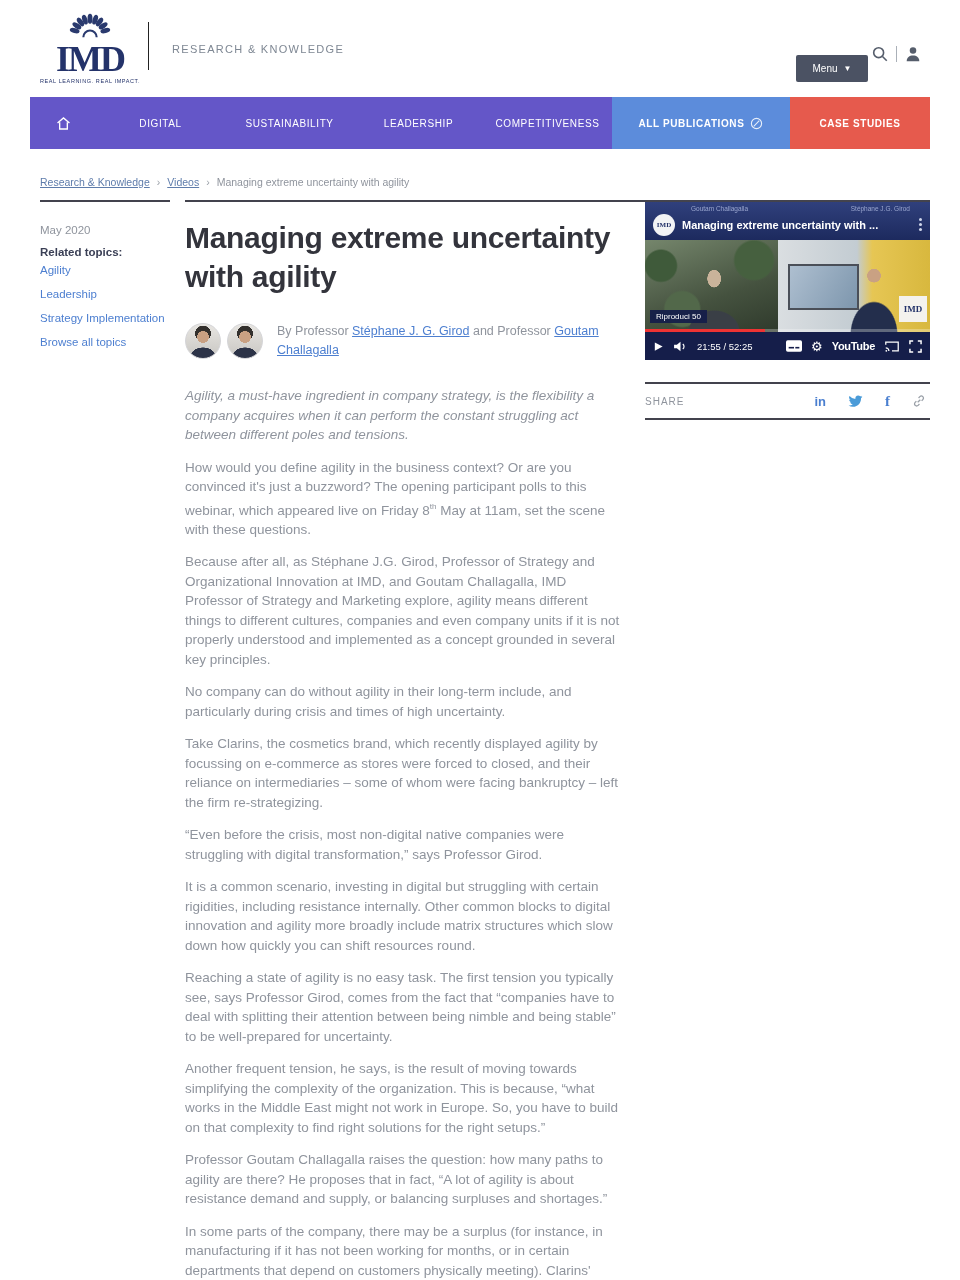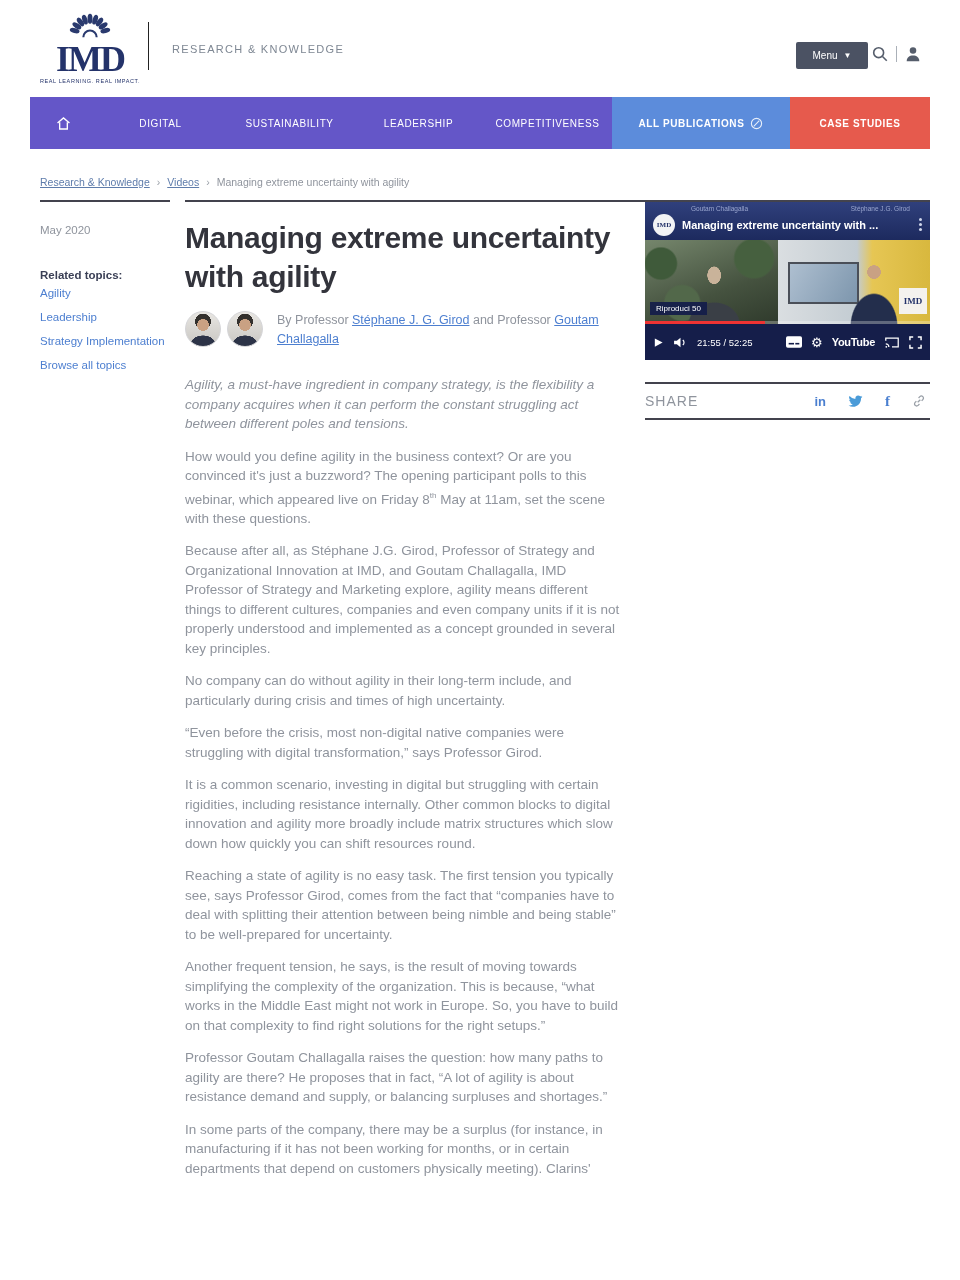--- a/index.html
+++ b/index.html
@@ -5,21 +5,21 @@
   html,body{margin:0;padding:0;background:#fff;}
   body{width:960px;height:1280px;overflow:hidden;font-family:"Liberation Sans",sans-serif;position:relative;}
 
   
   .header{height:97px;position:relative;background:#fff;}
   .logo{position:absolute;left:40px;top:8px;width:100px;text-align:center;cursor:pointer;}
   .logo-word{font-family:"Liberation Serif",serif;font-weight:bold;font-size:36px;color:#24336a;letter-spacing:-2px;line-height:34px;}
   .logo-tag{font-size:5.5px;color:#24336a;letter-spacing:.6px;margin-top:2px;white-space:nowrap;}
   .hdr-divider{position:absolute;left:148px;top:22px;width:1px;height:48px;background:#222;}
   .section-label{position:absolute;left:172px;top:43px;font-size:11px;letter-spacing:1.3px;color:#7e8793;}
-  .menu-btn{position:absolute;right:92px;top:42px;width:72px;height:27px;background:#4b5263;border-radius:2px;color:#fff;font-size:10px;display:flex;align-items:center;justify-content:center;gap:6px;cursor:pointer;}
+  .menu-btn{position:absolute;right:92px;top:55px;width:72px;height:27px;background:#4b5263;border-radius:2px;color:#fff;font-size:10px;display:flex;align-items:center;justify-content:center;gap:6px;cursor:pointer;}
   .chev{font-size:8px;line-height:1;}
   .hdr-icons{position:absolute;right:38px;top:45px;display:flex;align-items:center;gap:7px;}
   .hdr-icons svg{display:block;}
   .icon-sep{width:1px;height:16px;background:#aab0b8;}
 
   
   .navbar{margin:0 30px;height:52px;display:flex;}
   .nav-main{flex:1;background:#6456c8;display:flex;align-items:stretch;}
   .nav-home{width:66px;display:flex;align-items:center;justify-content:center;cursor:pointer;}
   .nav-item{flex:1;display:flex;align-items:center;justify-content:center;color:#fff;font-size:10px;font-weight:normal;letter-spacing:.6px;cursor:pointer;}
@@ -33,27 +33,27 @@
 
   
   .rules{margin:12px 30px 0 40px;display:flex;}
   .rule-left{width:130px;height:2px;background:#43434d;}
   .rule-gap{width:15px;}
   .rule-right{width:745px;height:2px;background:#43434d;}
 
   
   .main{display:flex;padding:0 30px 0 40px;align-items:flex-start;}
   .sidebar{width:130px;flex-shrink:0;padding-top:22px;font-size:11.5px;}
-  .side-date{color:#8f949d;margin-bottom:33px;}
+  .side-date{color:#8f949d;margin-bottom:10px;}
   .side-head{color:#3a3f55;font-weight:bold;margin-bottom:6px;}
   .side-link{color:#4d7fd0;margin-bottom:12px;cursor:pointer;}
 
   .article{width:435px;margin-left:15px;}
   .title{font-size:30px;font-weight:bold;color:#33343c;line-height:1.3;margin:16px 0 0 0;letter-spacing:-.3px;}
-  .byline-row{display:flex;margin-top:15px;align-items:flex-start;}
+  .byline-row{display:flex;margin-top:26px;align-items:center;}
   .avatar{width:36px;height:36px;border-radius:50%;flex-shrink:0;margin-right:6px;
     background:
       radial-gradient(circle 6px at 50% 38%, #c9a183 97%, transparent),
       radial-gradient(circle 8px at 50% 28%, #33302d 97%, transparent),
       radial-gradient(ellipse 13px 10px at 50% 98%, #2c3347 97%, transparent),
       linear-gradient(#e8e6e2,#c8c6c2);
     border:1px solid #d5d5d8;box-sizing:border-box;}
   .byline{font-size:12.5px;color:#8f949d;line-height:19px;margin-left:8px;max-width:345px;}
   .author-link{color:#4d7fd0;text-decoration:underline;cursor:pointer;}
   .article p{font-size:13.5px;line-height:19.5px;color:#8f949d;margin:0 0 13px 0;}
@@ -82,32 +82,32 @@
     background:linear-gradient(90deg,#dadee1 0%,#c3ccd2 52%,#e6c654 62%,#d8b83e 100%);}
   .screen{position:absolute;left:7%;top:26%;width:44%;height:46%;background:linear-gradient(120deg,#aebfd0,#7d96ad);border:2px solid #4a4f58;}
   .person-right{position:absolute;right:16%;bottom:0;width:42%;height:70%;
     background:
       radial-gradient(circle 7px at 50% 12%, #c9a183 95%, transparent),
       radial-gradient(ellipse 24px 34px at 50% 105%, #232e4c 95%, transparent);}
   .imd-badge{position:absolute;right:3px;bottom:10px;width:28px;height:26px;background:#f4f2ee;color:#24336a;font-family:"Liberation Serif",serif;font-weight:bold;font-size:9px;display:flex;align-items:center;justify-content:center;}
   .overlay-label{position:absolute;left:5px;bottom:9px;background:rgba(20,28,74,.92);color:#fff;font-size:8px;padding:2px 6px;cursor:pointer;}
   .progress{position:absolute;left:0;bottom:0;width:100%;height:3px;background:rgba(255,255,255,.28);}
   .progress-fill{width:42%;height:100%;background:#e33; }
-  .player-controls{height:36px;background:#151e4a;flex-shrink:0;display:flex;align-items:center;padding:0 8px;gap:9px;justify-content:flex-end;}
+  .player-controls{height:28px;background:#151e4a;flex-shrink:0;display:flex;align-items:center;padding:0 8px;gap:9px;justify-content:flex-end;}
   .player-controls svg{display:block;}
   .yt-time{color:#fff;font-size:9.5px;white-space:nowrap;}
   .ctl-spacer{flex:1;}
   .yt-logo{color:#fff;font-weight:bold;font-size:11px;letter-spacing:-.3px;cursor:pointer;}
   .gear-glyph{color:#fff;font-size:13px;line-height:1;cursor:pointer;}
 
   
   .share-block{margin-top:22px;}
   .share-rule{height:2px;background:#43434d;}
   .share-row{height:34px;display:flex;align-items:center;}
-  .share-label{font-size:14px;letter-spacing:1px;color:#8f949d;}
+  .share-label{font-size:10px;letter-spacing:1px;color:#8f949d;}
   .share-icons{margin-left:auto;display:flex;align-items:center;gap:22px;padding-right:4px;}
   .si{cursor:pointer;display:flex;align-items:center;}
   .si-in{color:#4a7fd0;font-weight:bold;font-size:13px;}
   .si-f{color:#4a7fd0;font-weight:bold;font-family:"Liberation Serif",serif;font-size:15px;}
 </style>
 </head>
 <body>
 
 <div class="header">
   <div class="logo">
@@ -201,20 +201,21 @@
     <div class="byline-row">
       <div class="avatar"></div>
       <div class="avatar"></div>
       <div class="byline"><span>By Professor </span><span class="author-link">Stéphane J. G. Girod</span><span> and Professor </span><span class="author-link">Goutam Challagalla</span></div>
     </div>
 
     <p class="lead">Agility, a must-have ingredient in company strategy, is the flexibility a company acquires when it can perform the constant struggling act between different poles and tensions.</p>
     <p><span>How would you define agility in the business context? Or are you convinced it's just a buzzword? The opening participant polls to this webinar, which appeared live on Friday 8</span><sup>th</sup><span> May at 11am, set the scene with these questions.</span></p>
     <p>Because after all, as Stéphane J.G. Girod, Professor of Strategy and Organizational Innovation at IMD, and Goutam Challagalla, IMD Professor of Strategy and Marketing explore, agility means different things to different cultures, companies and even company units if it is not properly understood and implemented as a concept grounded in several key principles.</p>
     <p>No company can do without agility in their long-term include, and particularly during crisis and times of high uncertainty.</p>
+    <p>Take Clarins, the cosmetics brand, which recently displayed agility by focussing on e-commerce as stores were forced to closed, and their reliance on intermediaries – some of whom were facing bankruptcy – left the firm re-strategizing.</p>
     <p>“Even before the crisis, most non-digital native companies were struggling with digital transformation,” says Professor Girod.</p>
     <p>It is a common scenario, investing in digital but struggling with certain rigidities, including resistance internally. Other common blocks to digital innovation and agility more broadly include matrix structures which slow down how quickly you can shift resources round.</p>
     <p>Reaching a state of agility is no easy task. The first tension you typically see, says Professor Girod, comes from the fact that “companies have to deal with splitting their attention between being nimble and being stable” to be well-prepared for uncertainty.</p>
     <p>Another frequent tension, he says, is the result of moving towards simplifying the complexity of the organization. This is because, “what works in the Middle East might not work in Europe. So, you have to build on that complexity to find right solutions for the right setups.”</p>
     <p>Professor Goutam Challagalla raises the question: how many paths to agility are there? He proposes that in fact, “A lot of agility is about resistance demand and supply, or balancing surpluses and shortages.”</p>
     <p>In some parts of the company, there may be a surplus (for instance, in manufacturing if it has not been working for months, or in certain departments that depend on customers physically meeting). Clarins'</p>
   </div>
 
   <div class="rightcol">
 

